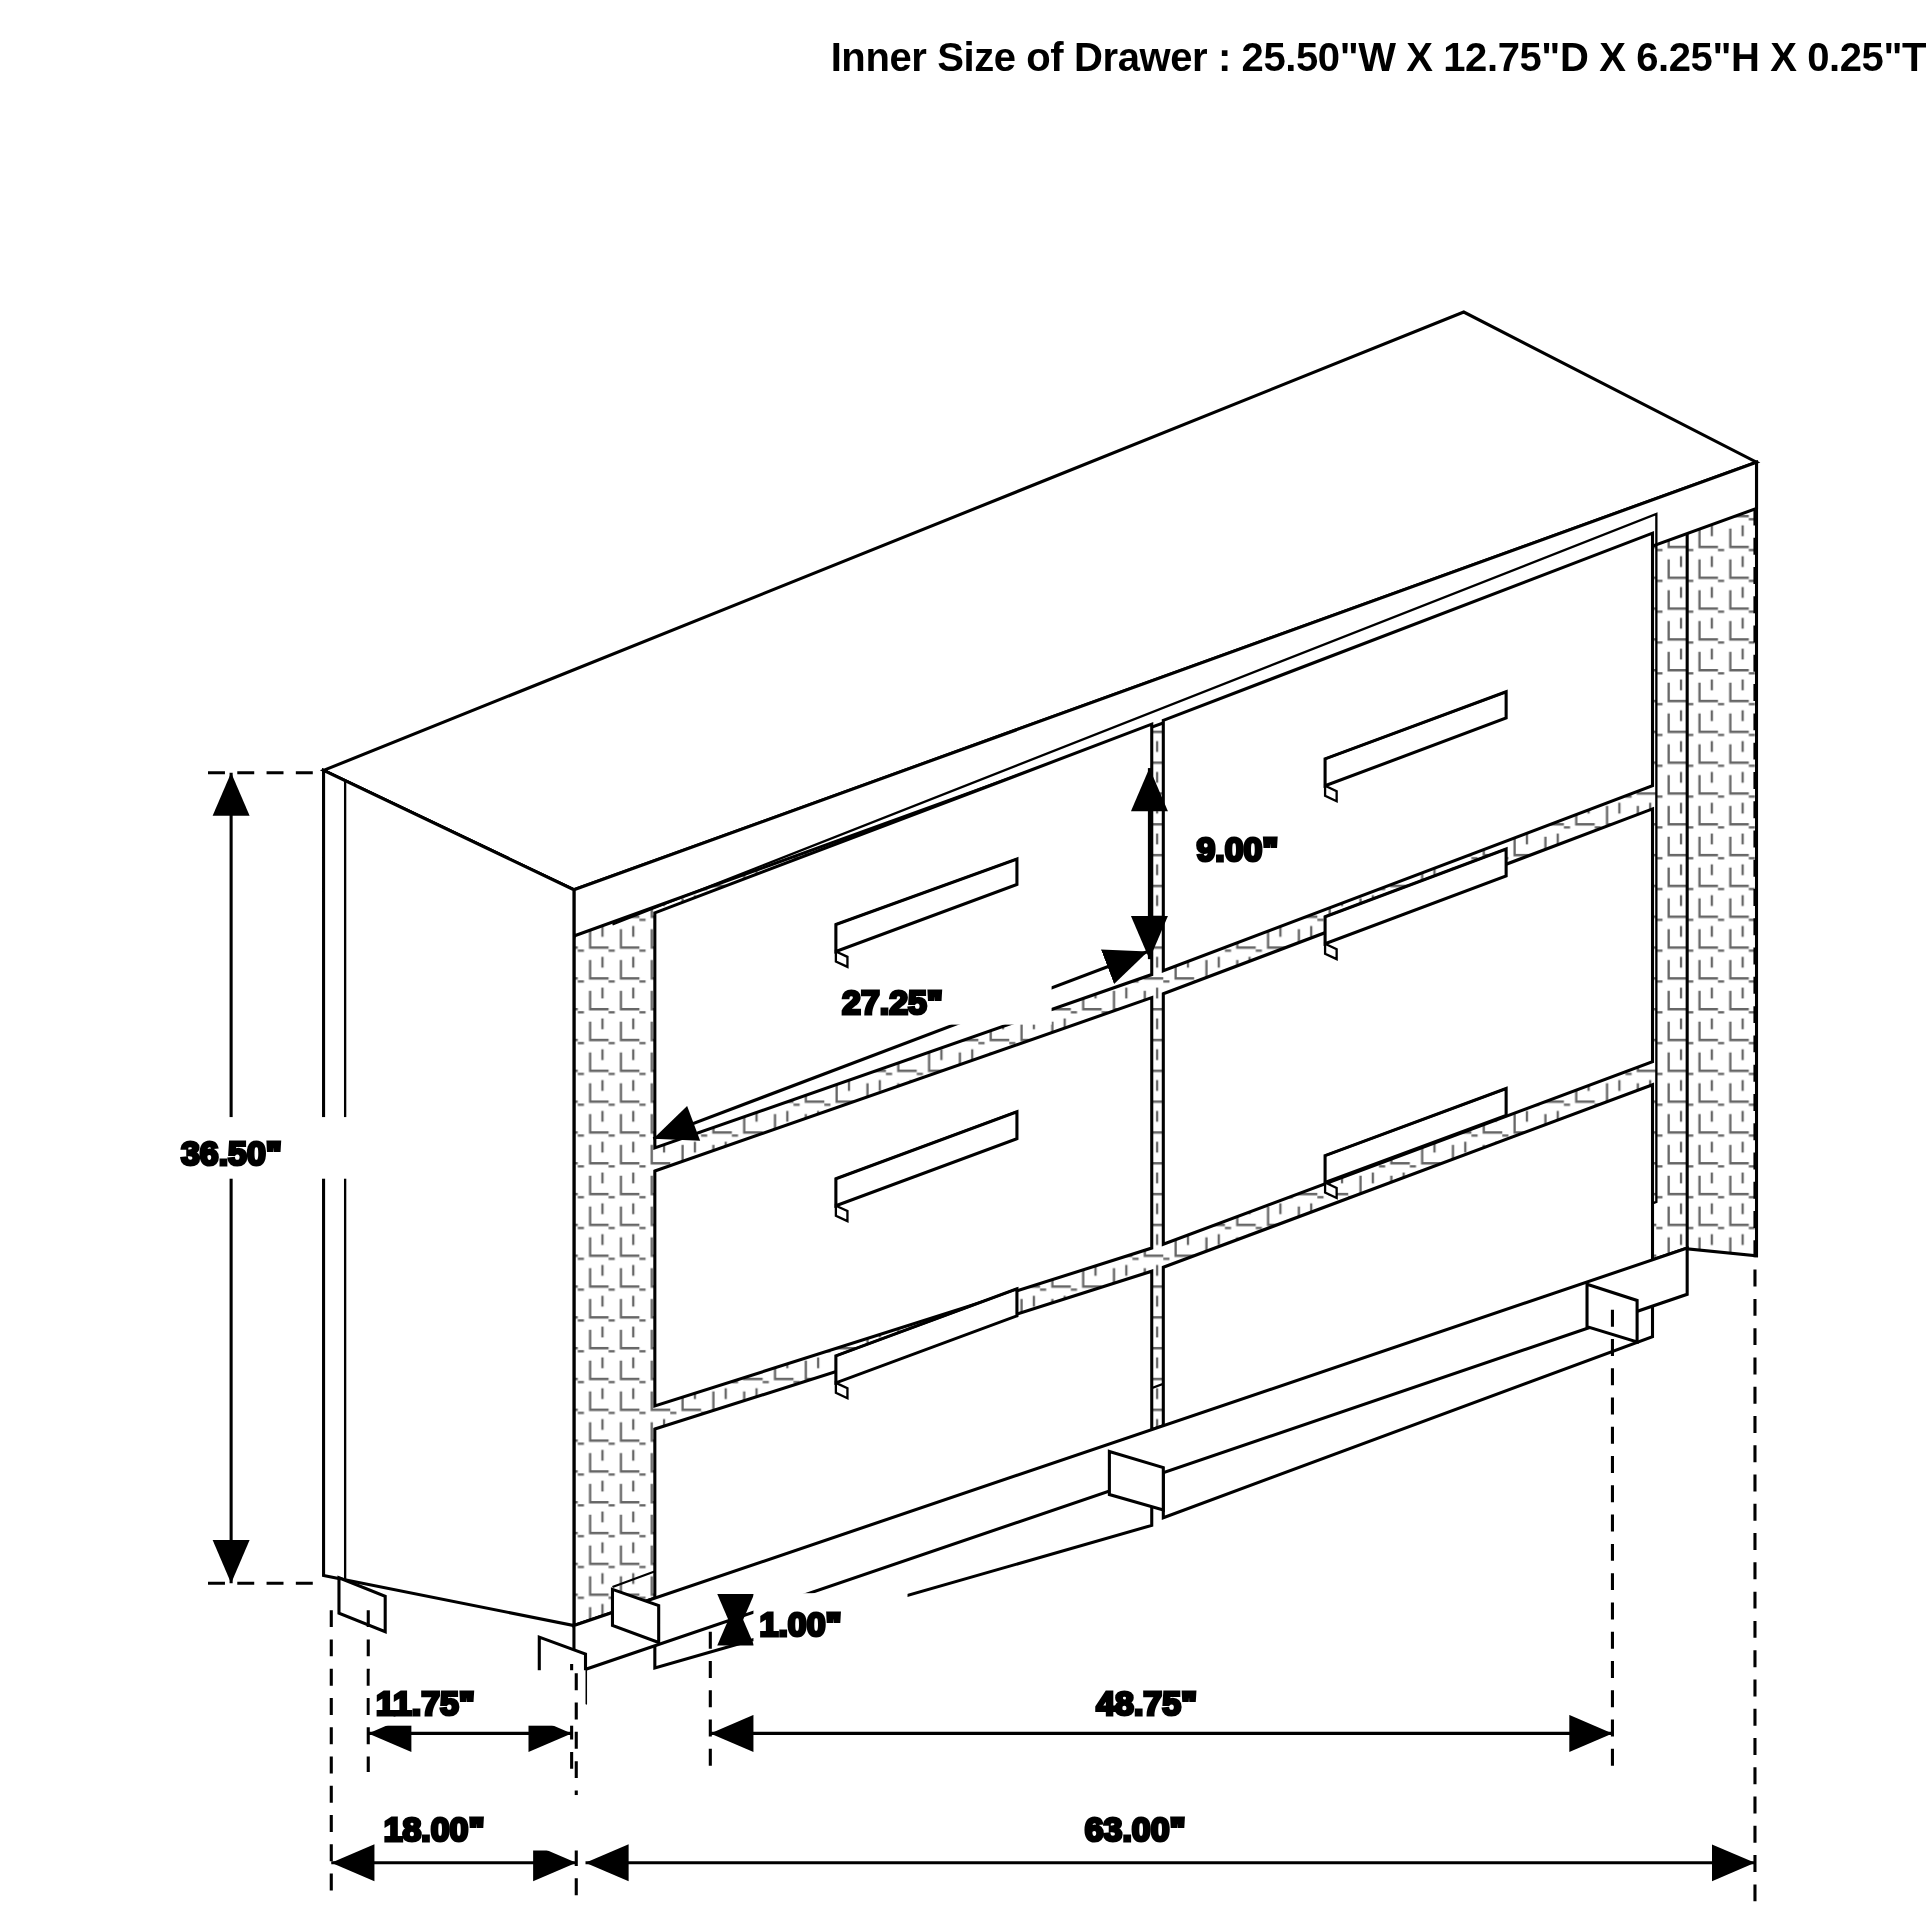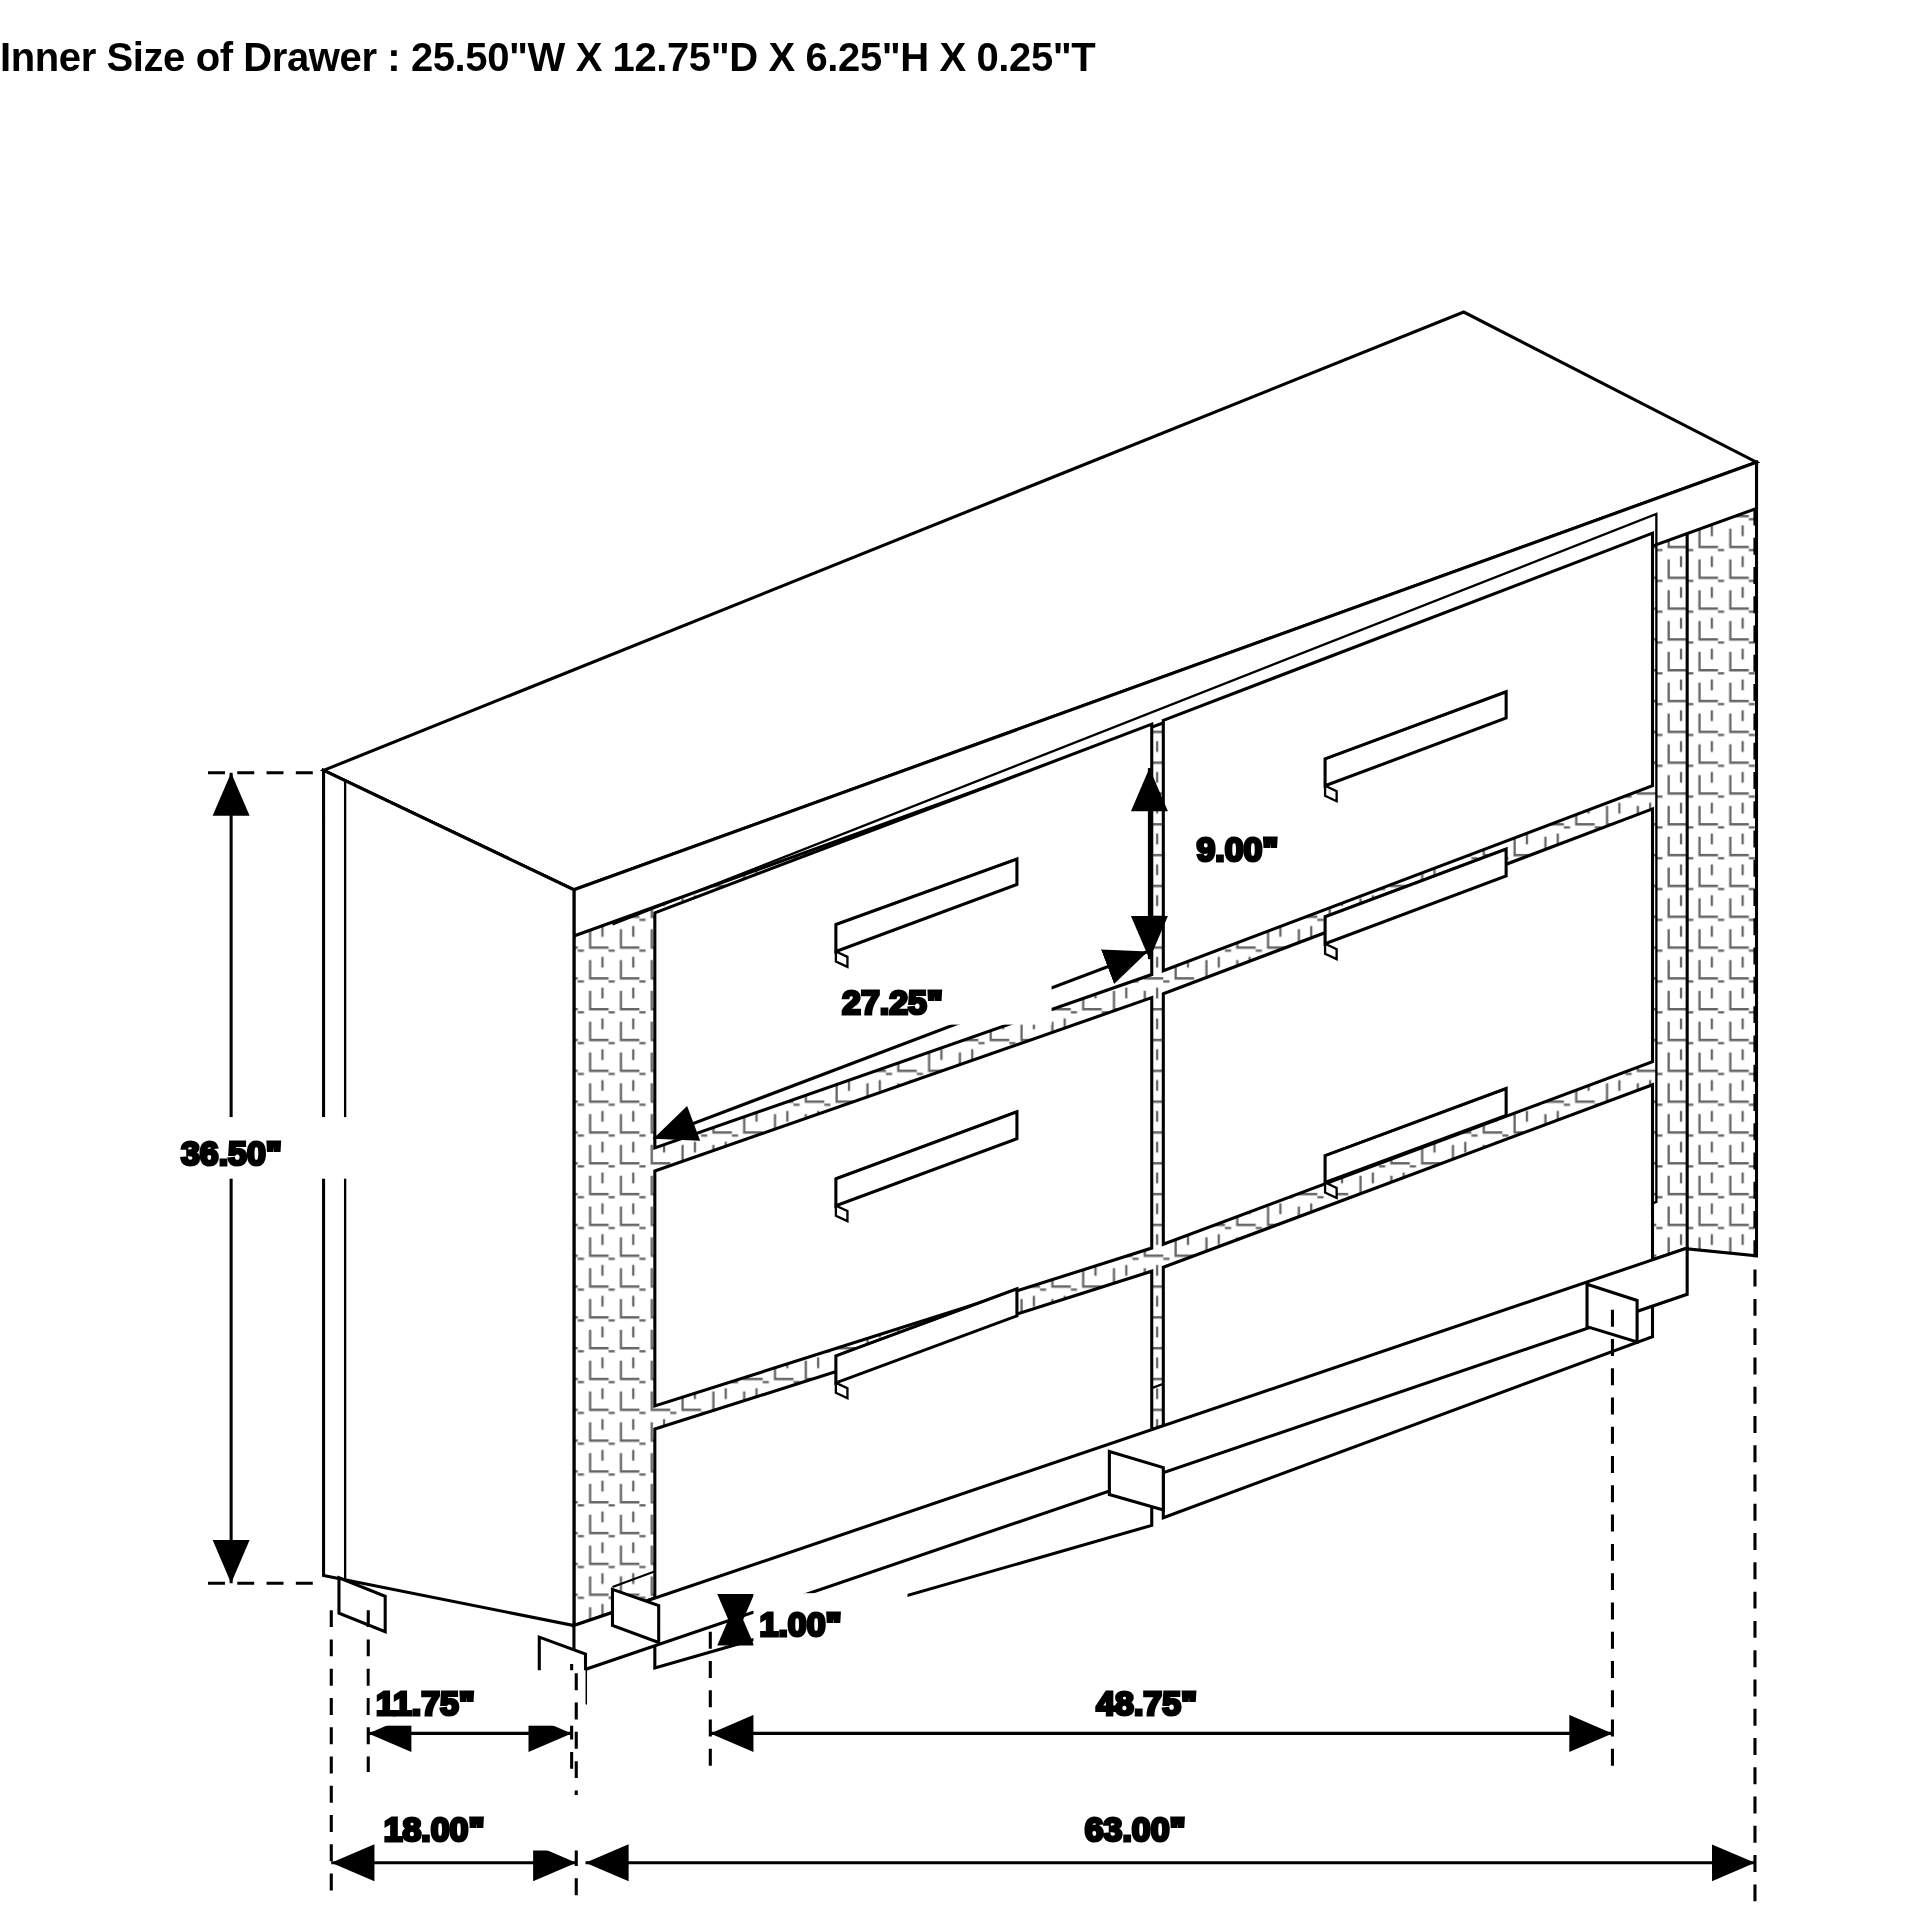--- a/index.html
+++ b/index.html
@@ -16,21 +16,21 @@
   #stage {
     position: relative;
     width: 1926px;
     height: 1926px;
   }
   #title {
     position: absolute;
     top: 35px;
     left: 0;
     width: 1926px;
-    text-align: left;
+    text-align: right;
     font-size: 40px;
     font-weight: bold;
     color: #000000;
     letter-spacing: -0.4px;
   }
   svg#drawing {
     position: absolute;
     top: 0;
     left: 0;
     width: 1926px;

